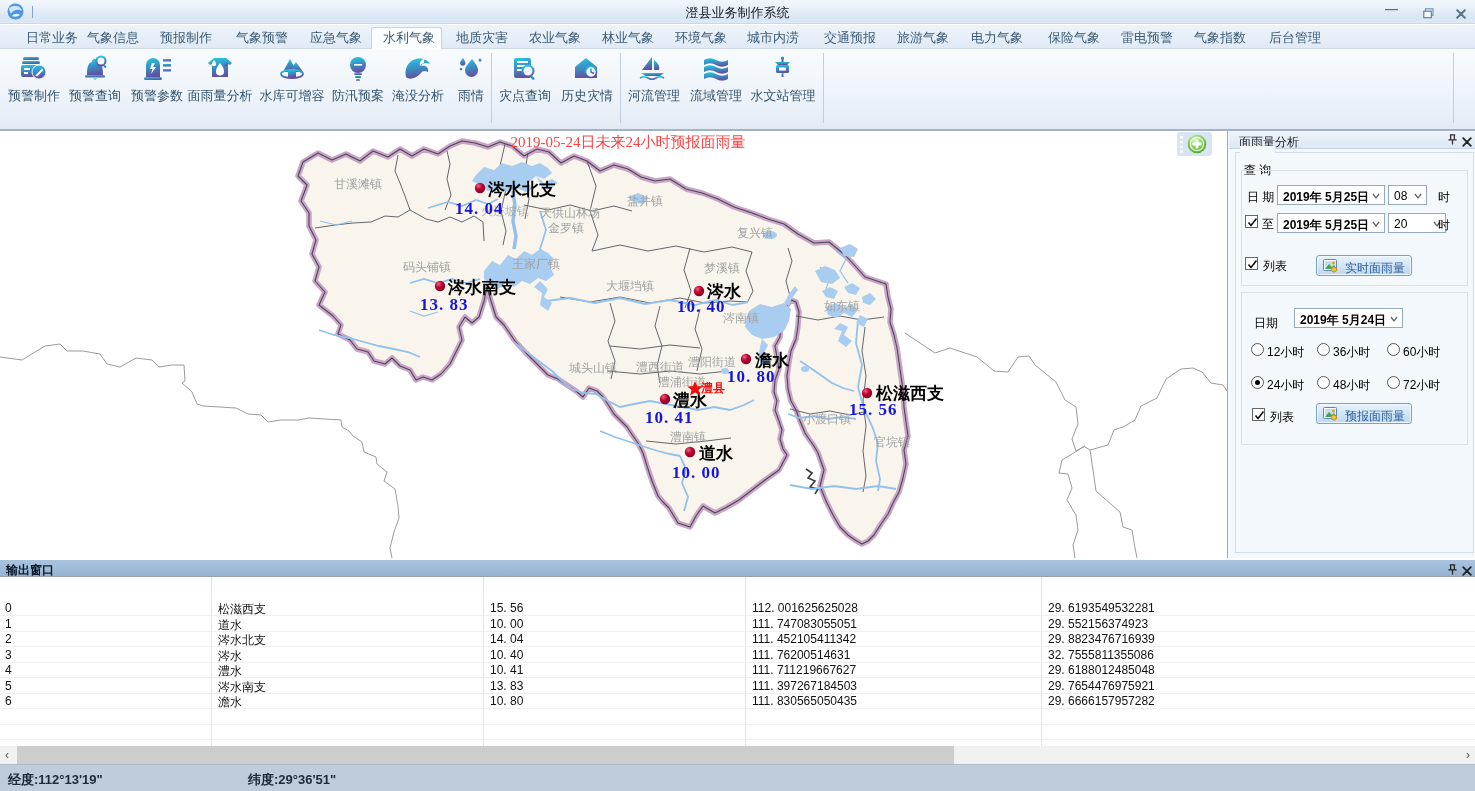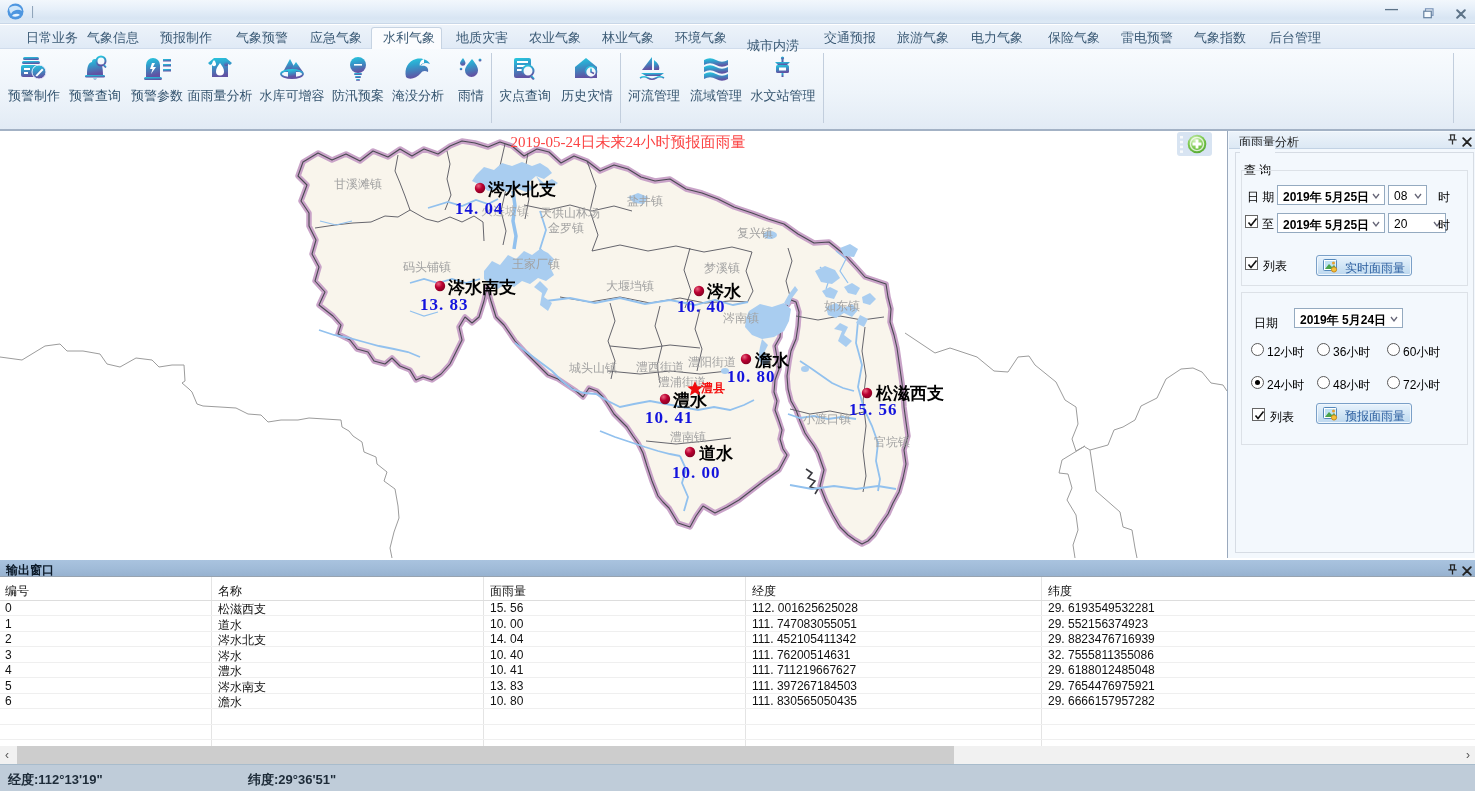--- a/index.html
+++ b/index.html
@@ -48,41 +48,42 @@
 .stval{font-family:"Liberation Serif",serif;font-size:17px;font-weight:bold;fill:#1414dd;letter-spacing:1px}
 </style></head>
 <body>
 <div id="titlebar">
  <svg class="abs" style="left:7px;top:3px" width="17" height="17" viewBox="0 0 17 17">
   <circle cx="8.5" cy="8.5" r="8" fill="#4e96e0"></circle>
   <path d="M2 5 Q6 2 10 3 Q14 4 15 8 Q12 6 9 7 Q5 8 4 11 Q2 8 2 5Z" fill="#cfe6fa"></path>
   <path d="M5 13 Q9 15 13 12 Q11 10 8 11 Q6 11 5 13Z" fill="#e8f4ff"></path>
  </svg>
  <span class="abs" style="left:31px;top:4px;color:#8aa0b6;font-size:12px">|</span>
+ <div class="title">澄县业务制作系统</div>
  <span class="wbtn" style="right:77px;top:1px">—</span>
  <span class="wbtn" style="right:41px;top:7px"><svg width="11" height="11" viewBox="0 0 11 11">
         <rect x="2.5" y="0.8" width="7.5" height="6.5" fill="#eef4fa" stroke="#7a94b8" stroke-width="1.2"></rect>
         <rect x="0.8" y="3.2" width="7.5" height="6.5" fill="#f6fafd" stroke="#64809f" stroke-width="1.2"></rect>
       </svg></span>
  <span class="wbtn" style="right:9px;top:7px"><svg width="10" height="10" viewBox="0 0 10 10">
         <path d="M1.2 1.2 L8.8 8.8 M8.8 1.2 L1.2 8.8" stroke="#5d7388" stroke-width="2" stroke-linecap="round"></path>
       </svg></span>
 </div>
 <div id="menubar">
     <div class="mitem" style="left: 14px; margin-left: 12px;">日常业务</div>
     <div class="mitem" style="left: 87px;">气象信息</div>
     <div class="mitem" style="left: 160px;">预报制作</div>
     <div class="mitem" style="left: 236px;">气象预警</div>
     <div class="mitem" style="left: 310px;">应急气象</div>
     <div class="mitem" style="left: 383px; z-index: 3;">水利气象</div>
     <div class="mitem" style="left: 456px;">地质灾害</div>
     <div class="mitem" style="left: 529px;">农业气象</div>
     <div class="mitem" style="left: 602px;">林业气象</div>
     <div class="mitem" style="left: 675px;">环境气象</div>
-    <div class="mitem" style="left: 747px; margin-top: 8px;">城市内涝</div>
+    <div class="mitem" style="left: 747px;">城市内涝</div>
     <div class="mitem" style="left: 824px;">交通预报</div>
     <div class="mitem" style="left: 897px;">旅游气象</div>
     <div class="mitem" style="left: 971px;">电力气象</div>
     <div class="mitem" style="left: 1048px;">保险气象</div>
     <div class="mitem" style="left: 1121px;">雷电预警</div>
     <div class="mitem" style="left: 1194px;">气象指数</div>
     <div class="mitem" style="left: 1269px;">后台管理</div>
   </div>
 <div id="seltab"></div>
 <div id="toolbar">
@@ -546,27 +547,20 @@
       </g>
     </svg>
  <span class="xbtn" style="left:1462px;top:7px"><svg width="10" height="10" viewBox="0 0 10 10">
         <path d="M1.2 1.2 L8.8 8.8 M8.8 1.2 L1.2 8.8" stroke="#222" stroke-width="1.8" stroke-linecap="round"></path>
       </svg></span>
  <div id="tablearea">
   <div class="gl" style="left:211px;top:0;width:1px;height:169px"></div>
   <div class="gl" style="left:483px;top:0;width:1px;height:169px"></div>
   <div class="gl" style="left:745px;top:0;width:1px;height:169px"></div>
   <div class="gl" style="left:1041px;top:0;width:1px;height:169px"></div>
-  <div class="trow" style="top:5px;border-bottom:1px solid #ddd;height:19px">
-        <span class="c0">编号</span>
-        <span class="c1">名称</span>
-        <span class="c2">面雨量</span>
-        <span class="c3">经度</span>
-        <span class="c4">纬度</span>
-      </div>
   <div class="trow" style="top:23px">
         <span class="c0">0</span>
         <span class="c1">松滋西支</span>
         <span class="c2">15. 56</span>
         <span class="c3">112. 001625625028</span>
         <span class="c4">29. 6193549532281</span>
       </div>
   <div class="trow" style="top:39px">
         <span class="c0">1</span>
         <span class="c1">道水</span>

